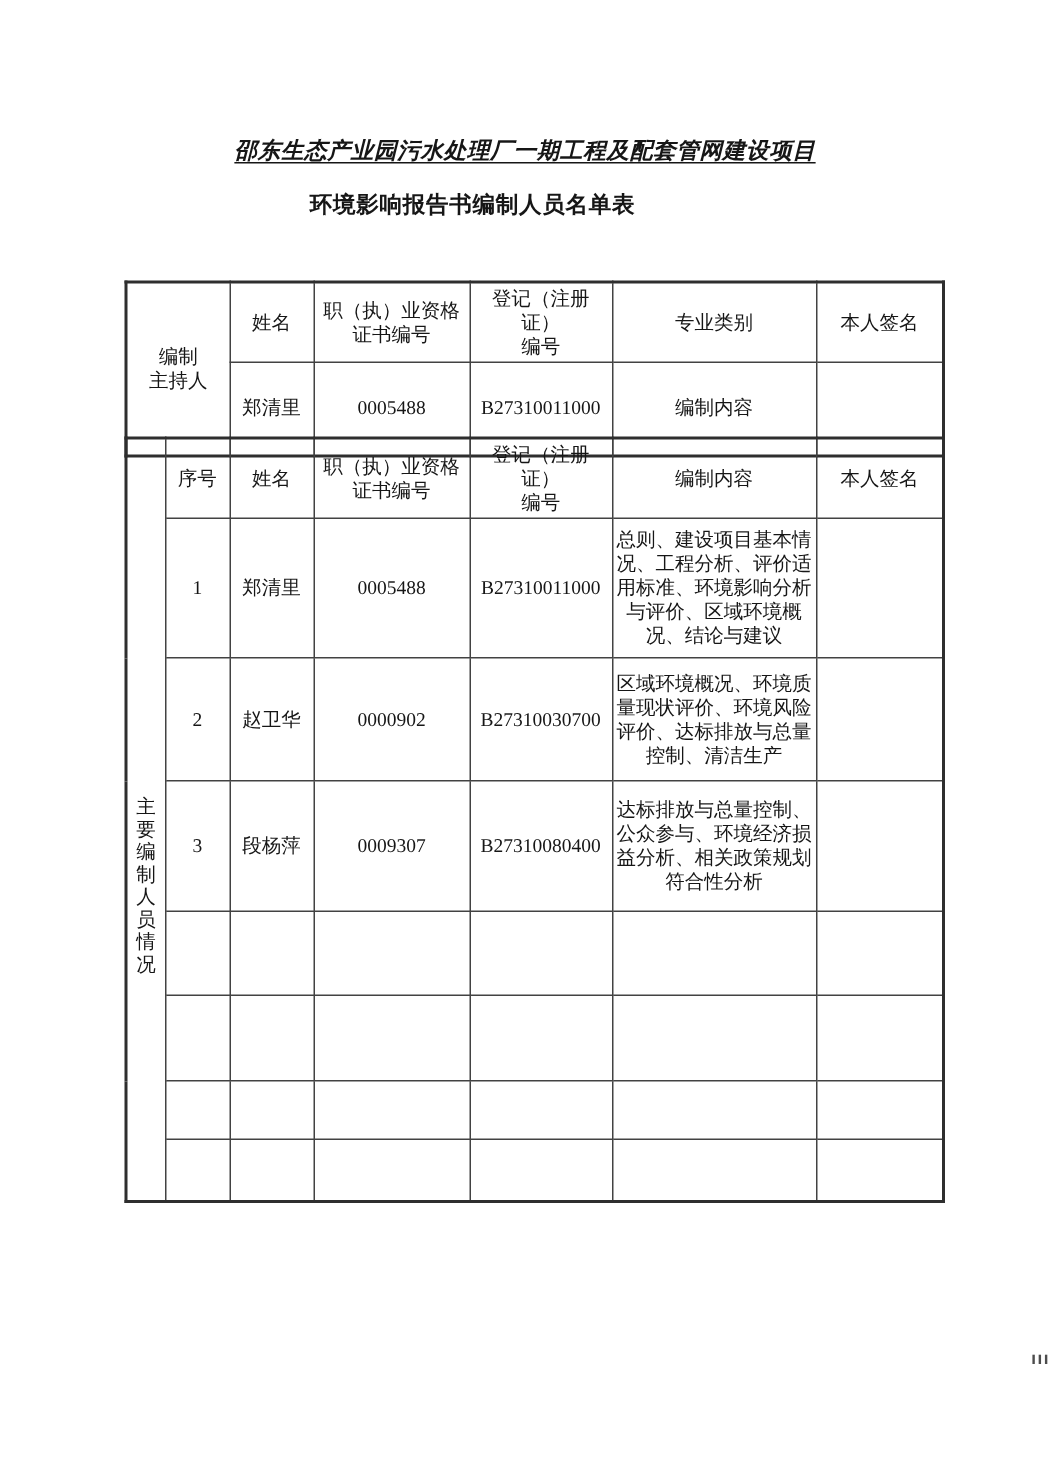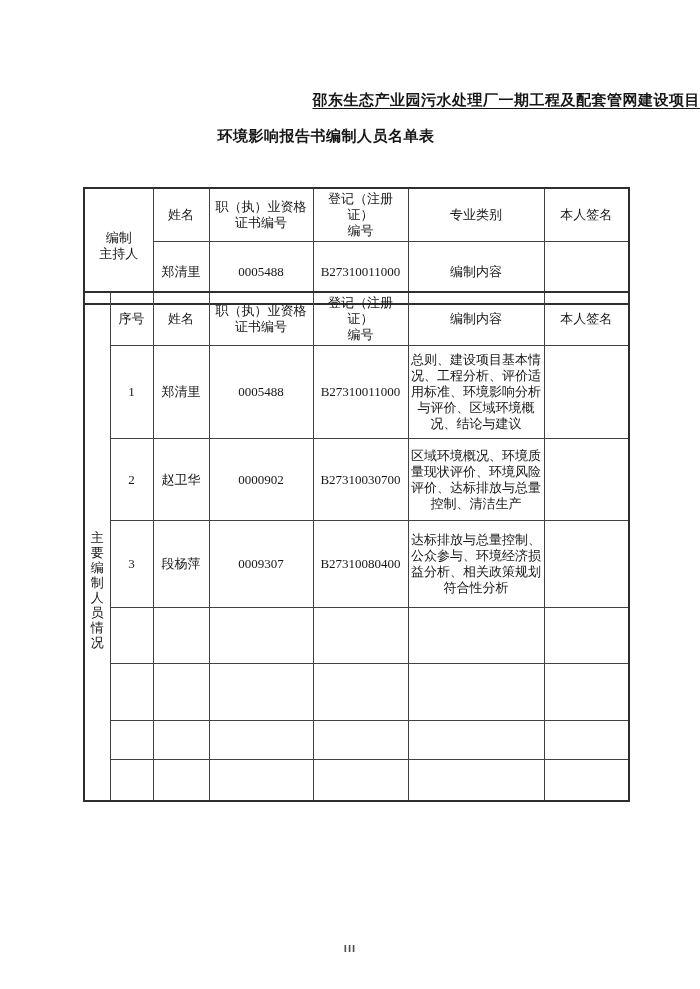--- a/index.html
+++ b/index.html
@@ -6,26 +6,27 @@
   body {
     width: 700px; height: 989px;
     background: #ffffff;
     font-family: "Liberation Serif", "DejaVu Serif", serif;
     color: #161616;
     position: relative;
     overflow: hidden;
   }
   .title-line1 {
     position: absolute; top: 91px; left: 0; width: 700px;
-    text-align: right; font-weight: bold; font-size: 15px;
+    text-align: center; font-weight: bold; font-size: 15px;
     letter-spacing: 0.5px;
+    font-style: italic;
   }
   .title-line1 .u { text-decoration: underline; text-underline-offset: 3px; }
   .title-line2 {
-    position: absolute; top: 127px; left: 11px; width: 630px;
+    position: absolute; top: 127px; left: 0; width: 630px;
     text-align: center; font-weight: bold; font-size: 15px;
     letter-spacing: 0.5px;
   }
   table.doc-table {
     position: absolute; left: 83px;
     border-collapse: collapse; table-layout: fixed;
     width: 545px;
     border: 2px solid #2e2e2e;
   }
   #host-table { top: 187px; }
@@ -42,25 +43,24 @@
     font-size: 12.5px;
   }
   .content-cell { padding: 3px 3px; }
   .side-cell { vertical-align: top; }
   .side-text {
     width: 14px; margin: 87px auto 0 auto;
     word-break: break-all; line-height: 15px; font-size: 13px;
   }
   .page-footer {
     position: absolute; top: 902px; left: 0; width: 700px;
-    text-align: center;
+    text-align: right;
     font-family: "DejaVu Sans", "Liberation Sans", sans-serif;
     font-size: 8.5px; font-weight: bold; color: #4d4d4d;
     letter-spacing: 1px;
-    margin-top: 42px;
   }
 </style>
 </head>
 <body>
 
 <div class="title-line1">
   <span class="u">邵东生态产业园污水处理厂一期工程及配套管网建设项目</span>
 </div>
 <div class="title-line2">环境影响报告书编制人员名单表</div>
 

